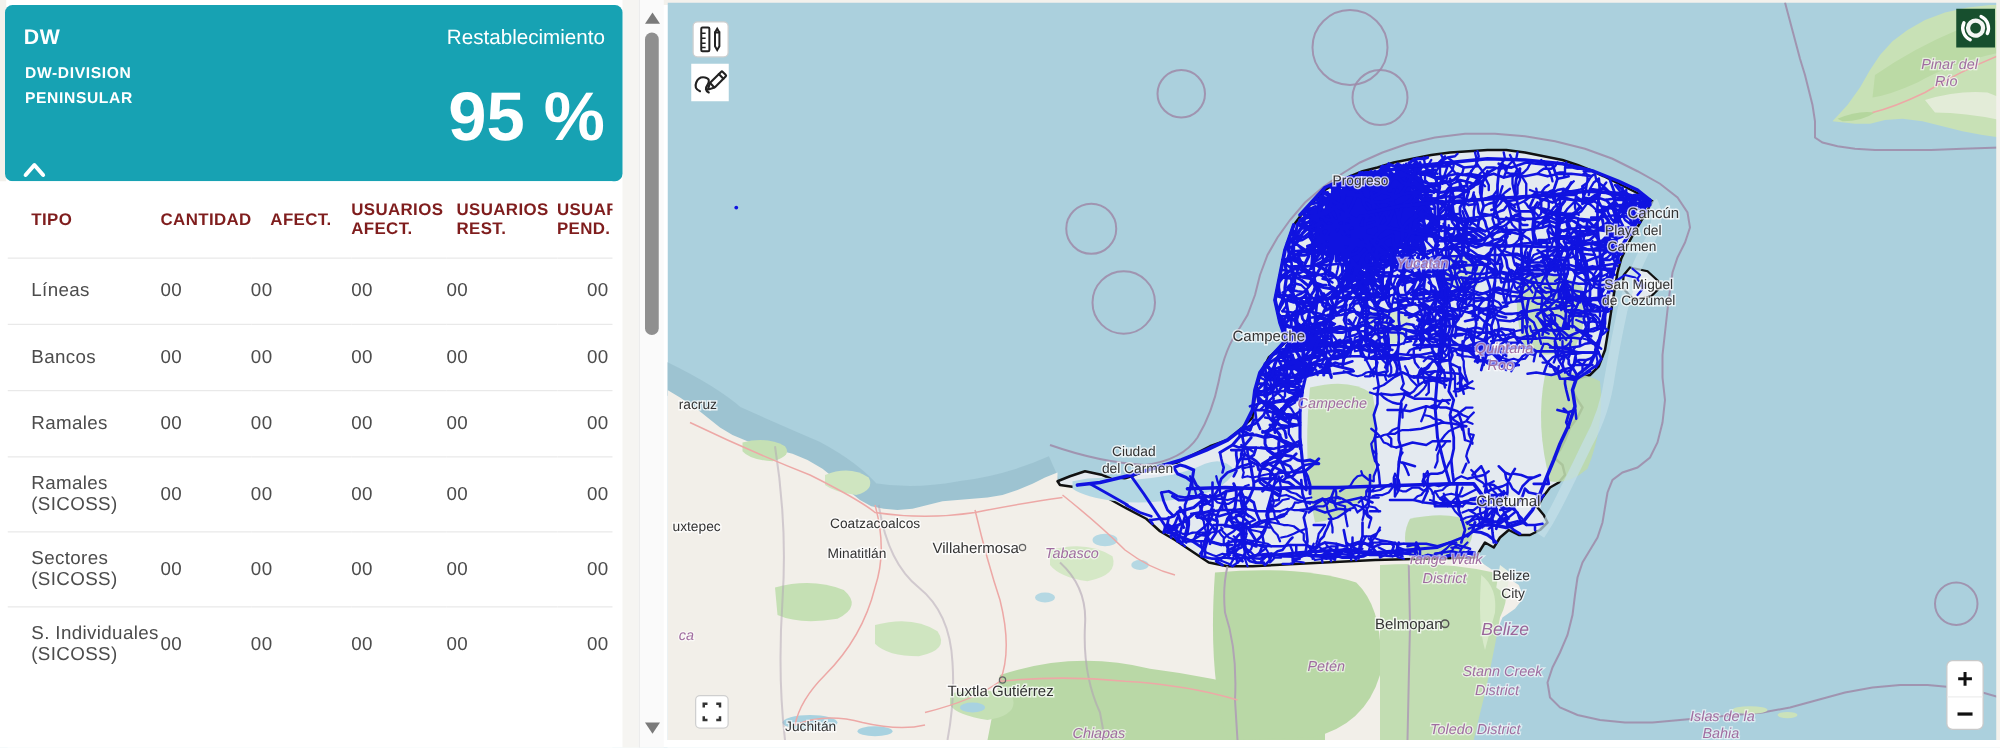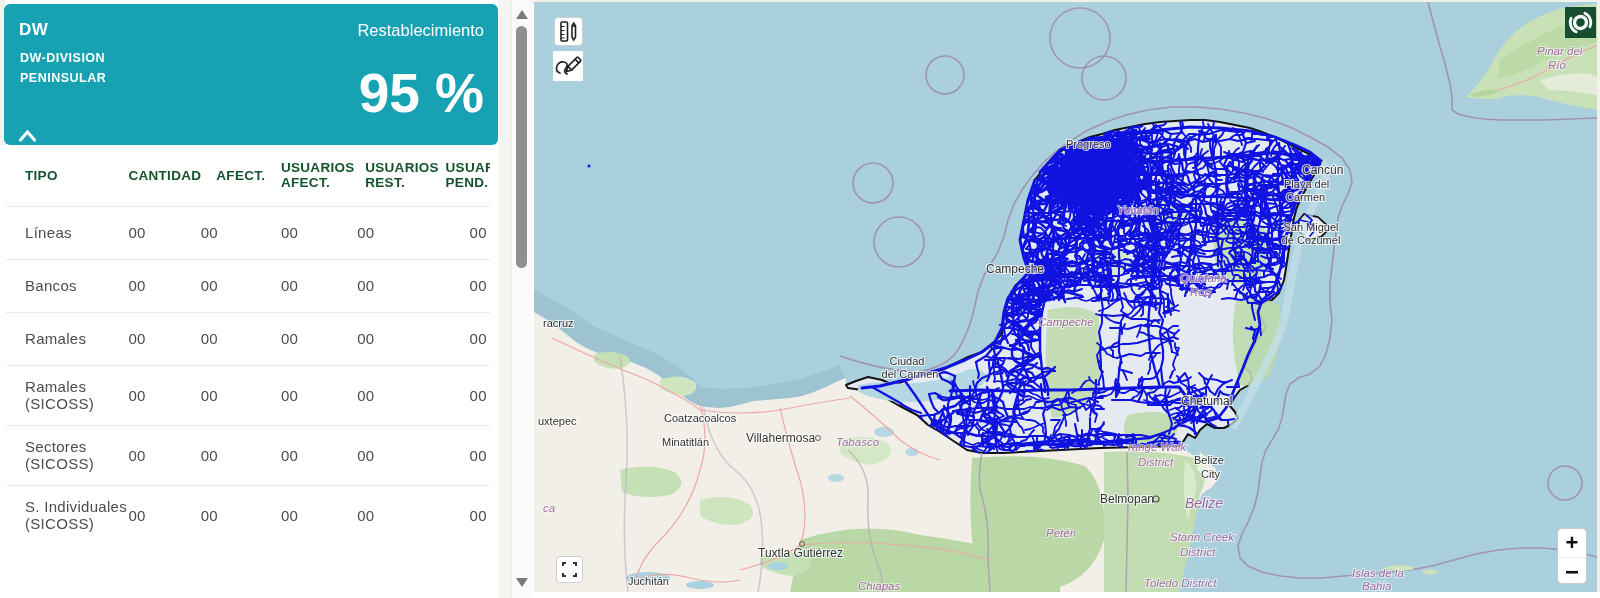--- a/index.html
+++ b/index.html
@@ -9,21 +9,21 @@
 #leftstrip{left:0;top:0;width:5px;height:145px;background:#f3f1ec}
 #gapstrip{left:498px;top:0;width:13px;height:598px;background:#f6f5f2}
 #head{left:4px;top:4px;width:494px;height:141px;background:#17a2b3;border-radius:6px;color:#fff}
 #dw{left:15px;top:16px;font-size:17px;font-weight:bold;letter-spacing:.5px}
 #dwsub{left:16px;top:44px;font-size:12.5px;font-weight:bold;line-height:20px;letter-spacing:.5px}
 #rest{right:14px;top:17px;font-size:16.5px}
 #pct{right:14px;top:57px;font-size:55px;font-weight:bold}
 #chev{left:13px;top:123px;width:21px;height:17px}
 #tablewrap{left:6px;top:145px;width:484px;height:453px;overflow:hidden;background:#fff;color:#4c4c4c}
 table{border-collapse:collapse;table-layout:fixed;width:560px;font-size:15px;letter-spacing:.3px}
-th{font-size:13.5px;font-weight:bold;color:#14532d;padding:0}
+th{font-size:13.5px;font-weight:bold;color:#7f1d1d;padding:0}
 td,th{vertical-align:middle}
 td.l,th.l{text-align:left;padding-left:19px}
 tr.h{height:61px}
 tr.r{height:53px;border-top:1px solid #e9e9e9}
 tr.r2{height:60px;border-top:1px solid #e9e9e9}
 #sbar{left:511px;top:0;width:20px;height:598px;background:#fafafa;border-left:1px solid #ececec}
 #sthumb{left:516px;top:26px;width:11px;height:242px;background:#8f8f8f;border-radius:6px}
 #sup{left:516px;top:10px;width:0;height:0;border-left:6px solid transparent;border-right:6px solid transparent;border-bottom:9px solid #7a7a7a}
 #sdn{left:516px;top:578px;width:0;height:0;border-left:6px solid transparent;border-right:6px solid transparent;border-top:9px solid #7a7a7a}
 #map{left:534px;top:2px;width:1066px;height:590px}

